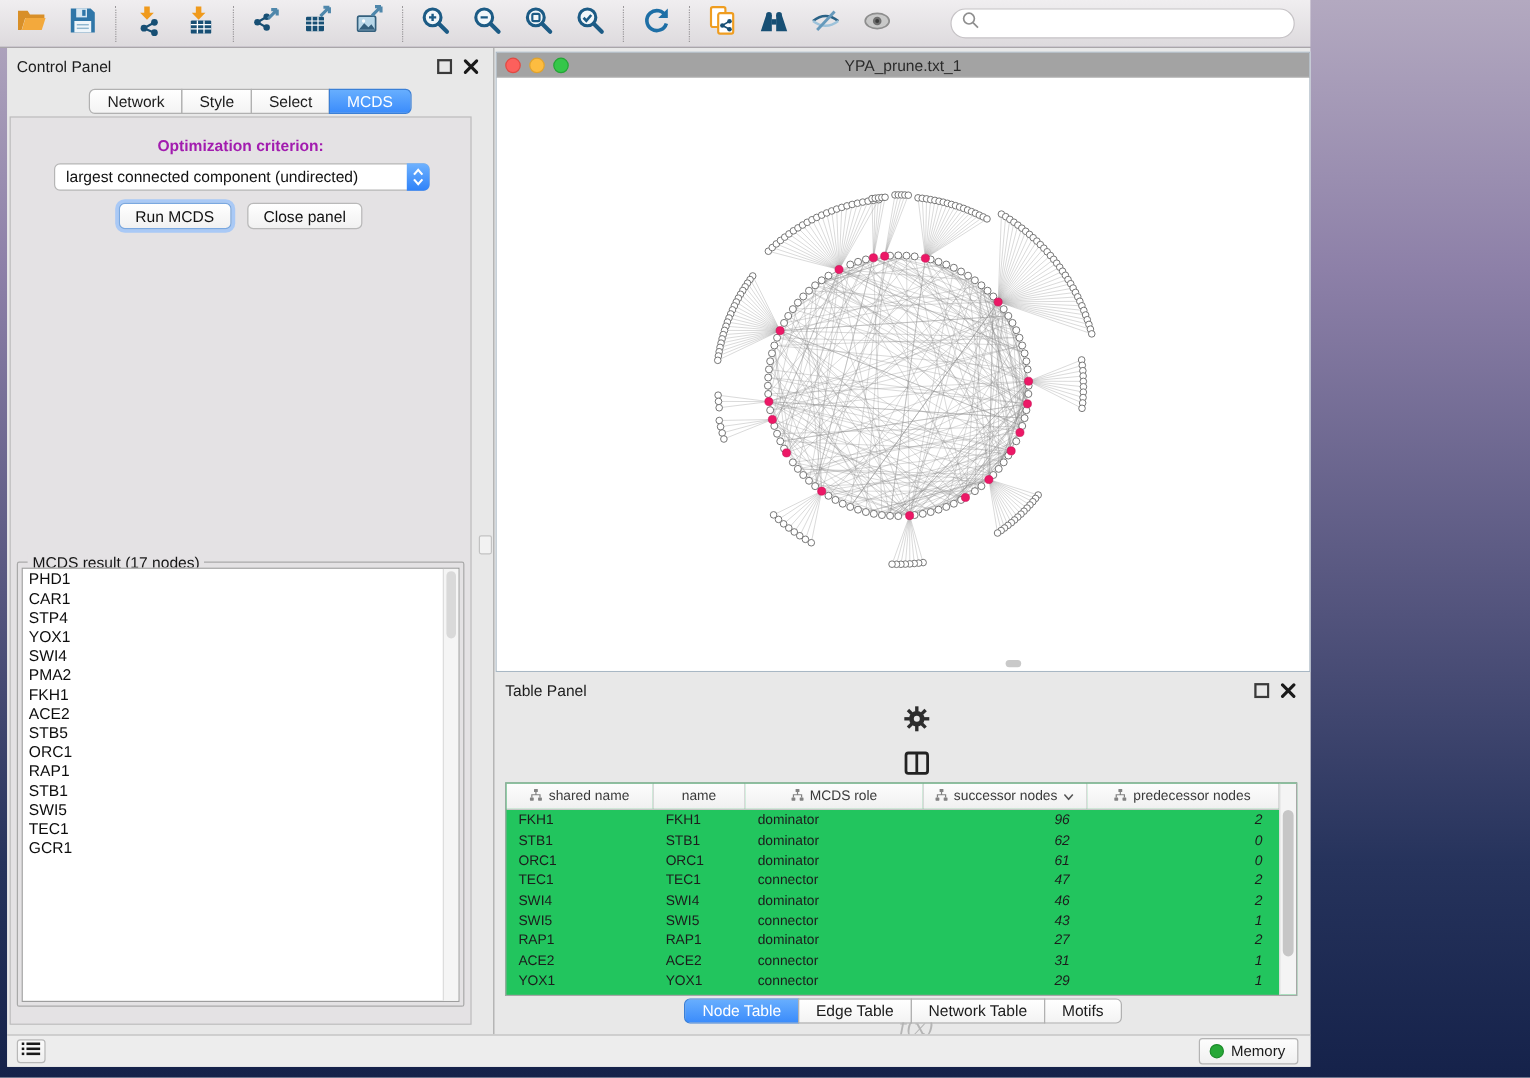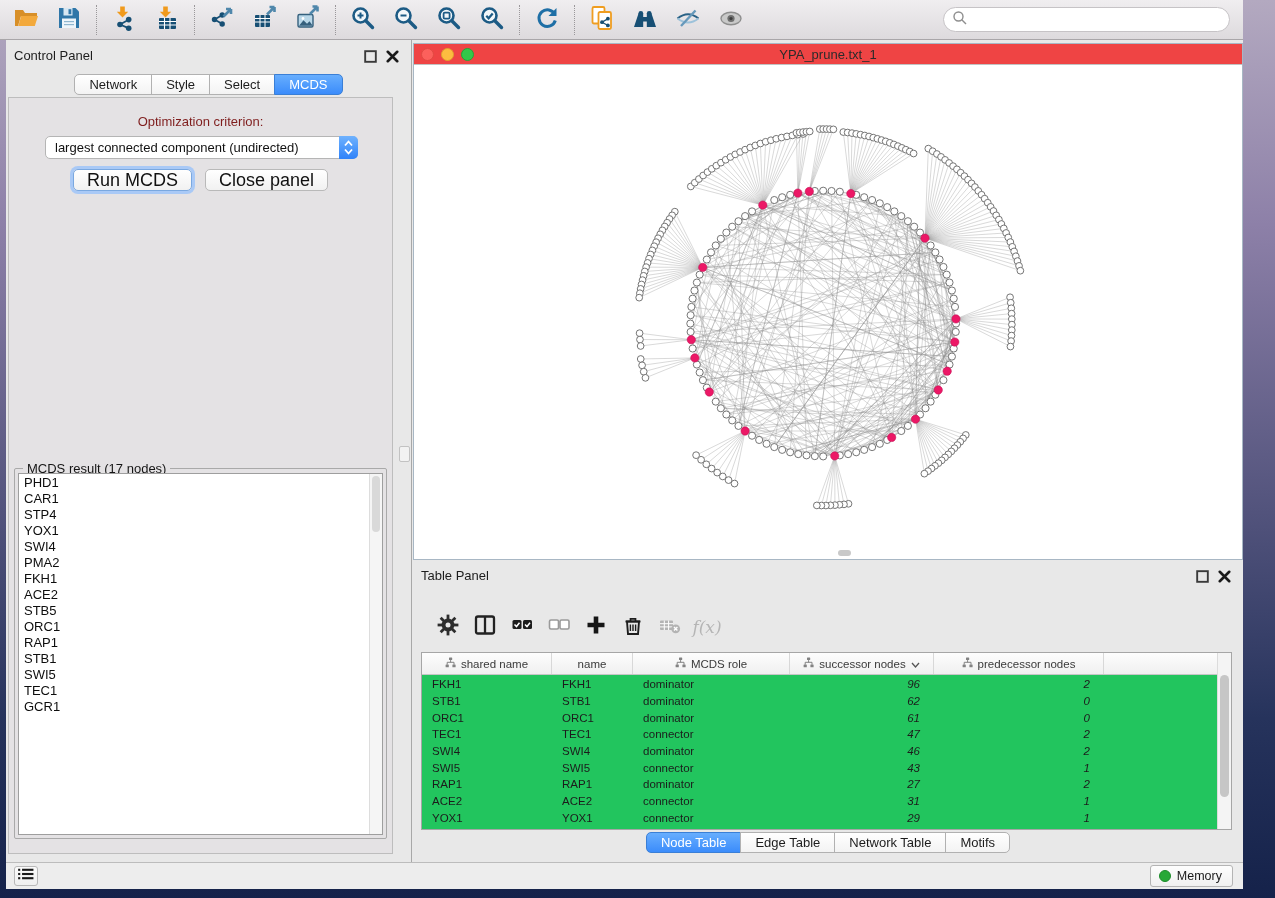--- a/index.html
+++ b/index.html
@@ -1,19 +1,19 @@
 <!DOCTYPE html>
 <html><head>
 <meta charset="utf-8">
 <style>
   * { margin:0; padding:0; box-sizing:border-box; }
   html,body { width:1275px; height:898px; overflow:hidden;
     font-family:"Liberation Sans","DejaVu Sans",sans-serif; }
   body { background:linear-gradient(180deg,#b3a9c0 0%,#8d80a8 25%,#56567f 55%,#26335c 80%,#15224a 100%); }
-  .app { position:relative; width:1243px; height:898px; }
+  .app { position:relative; width:1092px; height:898px; }
 
   
   .toolbar { position:absolute; left:0; top:0; width:100%; height:40px;
     background:linear-gradient(#f0eef0,#dddadd); border-bottom:1px solid #a9a6a9;
     display:flex; align-items:center; padding-left:9px; }
   .tbtn { width:34px; height:32px; display:flex; align-items:center; justify-content:center;
     margin-right:9px; border-radius:4px; }
   .tsep { width:1px; height:30px; border-left:1px dotted #9a979a; margin:0 10px 0 1px; }
   .tb-spacer { flex:1; }
   .searchbox { width:287px; height:25px; background:#fff; border:1px solid #c6c3c6;
@@ -32,28 +32,28 @@
   .cp-float { right:34px; } .cp-close { right:12px; }
   .seg-tabs { position:absolute; top:34px; left:0; right:0; display:flex; justify-content:center; }
   .seg-btn { height:21px; padding:0 14px; background:linear-gradient(#ffffff,#f3f3f3);
     border:1px solid #b1b1b1; margin-left:-1px; font-size:13px; color:#1c1c1c;
     display:flex; align-items:center; }
   .seg-btn:first-child { border-radius:5px 0 0 5px; margin-left:0; }
   .seg-btn:last-child { border-radius:0 5px 5px 0; }
   .seg-btn.active { background:linear-gradient(#67aefe,#3b8cfb); border-color:#3a7fd6; color:#fff; }
   .cp-body { position:absolute; left:2px; width:385px; top:57px; bottom:8px;
     background:#e4e2e4; border:1px solid #bdbdbd; }
-  .opt-label { position:absolute; top:16px; width:100%; text-align:center; font-size:13px; color:#7f1d1d; }
+  .opt-label { position:absolute; top:16px; width:100%; text-align:center; font-size:13px; color:#a21caf;font-weight:bold; }
   .dropdown { position:absolute; top:38px; left:36px; width:313px; height:23px; background:#fff;
     border:1px solid #b5b5b5; border-radius:5px; display:flex; align-items:center; }
   .dropdown .dd-text { flex:1; font-size:13px; color:#111; padding-left:9px; white-space:nowrap; }
   .dd-stepper { width:19px; height:23px; margin:-1px -1px -1px 0; border-radius:0 5px 5px 0;
     background:linear-gradient(#6fb2fe,#2f82f9); display:flex; align-items:center; justify-content:center; }
   .btn-row { position:absolute; top:71px; left:0; right:0; display:flex; justify-content:center; gap:13px; }
-  .mac-btn { height:22px; padding:0 13px; font-size:18px; color:#111;
+  .mac-btn { height:22px; padding:0 13px; font-size:13px; color:#111;
     background:linear-gradient(#ffffff,#f1f1f1); border:1px solid #b9b9b9; border-radius:5px; }
   .mac-btn.focus { box-shadow:0 0 0 3px #a9c9f6; border-color:#7aa8e0; }
   .groupbox { position:absolute; left:5px; right:5px; top:370px; bottom:14px;
     border:1px solid #a9a9a9; border-radius:2px; }
   .groupbox-title { position:absolute; top:-8px; left:8px; background:#e4e2e4; padding:0 4px;
     font-size:13px; color:#151515; }
   .mcds-list { position:absolute; left:3px; right:3px; top:4px; bottom:3px; background:#fff;
     border:1px solid #9e9e9e; overflow:hidden; }
   .mcds-items { position:absolute; left:0; top:1px; right:14px; }
   .mcds-item { font-size:13px; color:#0d0d0d; height:16px; line-height:16px; padding-left:5px; }
@@ -62,35 +62,35 @@
 
   
   .splitter-grip { position:absolute; left:393px; top:406px; width:11px; height:16px;
     background:#f2f2f2; border:1px solid #c2c2c2; border-radius:2px; }
 
   
   .right-side { position:absolute; left:407px; top:0; right:0; bottom:27px; }
   .net-frame { position:absolute; left:0; top:3px; right:0; height:517px;
     border:1px solid #a8b7c4; background:#fff; }
   .net-titlebar { position:absolute; left:0; top:0; right:0; height:21px;
-    background:#ef4444; border-bottom:1px solid #c2c2c2; }
+    background:#a3a3a3; border-bottom:1px solid #c2c2c2; }
   .light { position:absolute; top:4px; width:13px; height:13px; border-radius:50%; }
   .light.red { left:7px; background:#fc605c; border:1px solid #e14942; }
   .light.yellow { left:27px; background:#fdbc40; border:1px solid #e0a32e; }
   .light.green { left:47px; background:#34c749; border:1px solid #23a535; }
   .net-title { position:absolute; width:100%; text-align:center; top:3px; font-size:13px; color:#2b2b2b; }
   .net-canvas { position:absolute; left:0; top:21px; right:0; bottom:0; background:#fff; overflow:hidden; }
   .net-canvas svg { width:100%; height:100%; display:block; }
   .hscroll-thumb { position:absolute; left:424px; bottom:3px; width:13px; height:6px; background:#c9c9c9; border-radius:3px; }
 
   
   .table-panel { position:absolute; left:0; top:520px; right:0; bottom:0; background:#e8e8e8; }
   .tp-float { right:34px; } .tp-close { right:12px; }
-  .tp-toolbar { position:absolute; top:44px; left:0; right:0; height:46px;
-    display:flex; align-items:center; padding-left:22px; gap:11px; }
+  .tp-toolbar { position:absolute; top:28px; left:0; right:0; height:46px;
+    display:flex; align-items:center; padding-left:22px; gap:11px;flex-direction:column; }
   .tp-ic { width:26px; height:26px; display:flex; align-items:center; justify-content:center; }
   .fx-label { font-size:17px; font-family:"DejaVu Serif","Liberation Serif",serif; font-style:italic; color:#b5b5b5; }
   .nt-region { position:absolute; left:8px; right:11px; top:80px; bottom:32px;
     background:#22c55e; border:1px solid #a6a6a6; overflow:hidden;margin-top:12px; }
   .nt-header { position:absolute; left:0; top:0; right:14px; height:22px; display:flex;
     border-bottom:1px solid #c6c6c6; }
   .nt-col { display:flex; align-items:center; justify-content:center; gap:5px;
     background:linear-gradient(#fdfdfd,#f0f0f0); border-right:1px solid #d8d8d8;
     font-size:11.5px; color:#3a3a3a; white-space:nowrap; }
   .c0{width:130px;} .c1{width:81px;} .c2{width:157px;} .c3{width:144px;} .c4{width:170px;} .cf{flex:1;border-right:none;}

